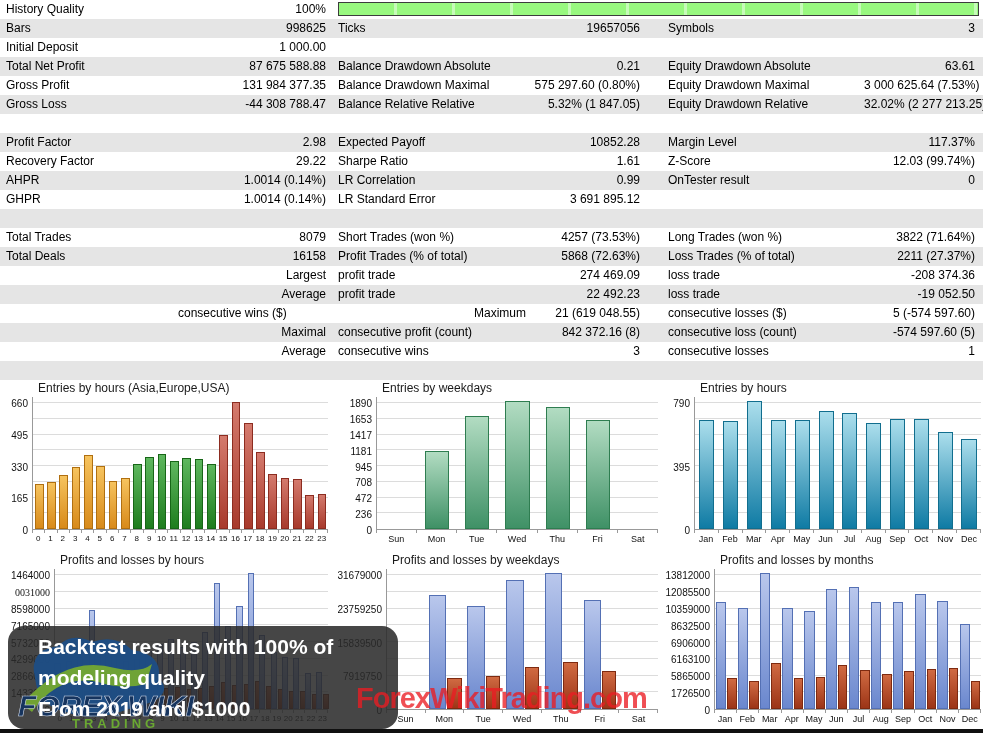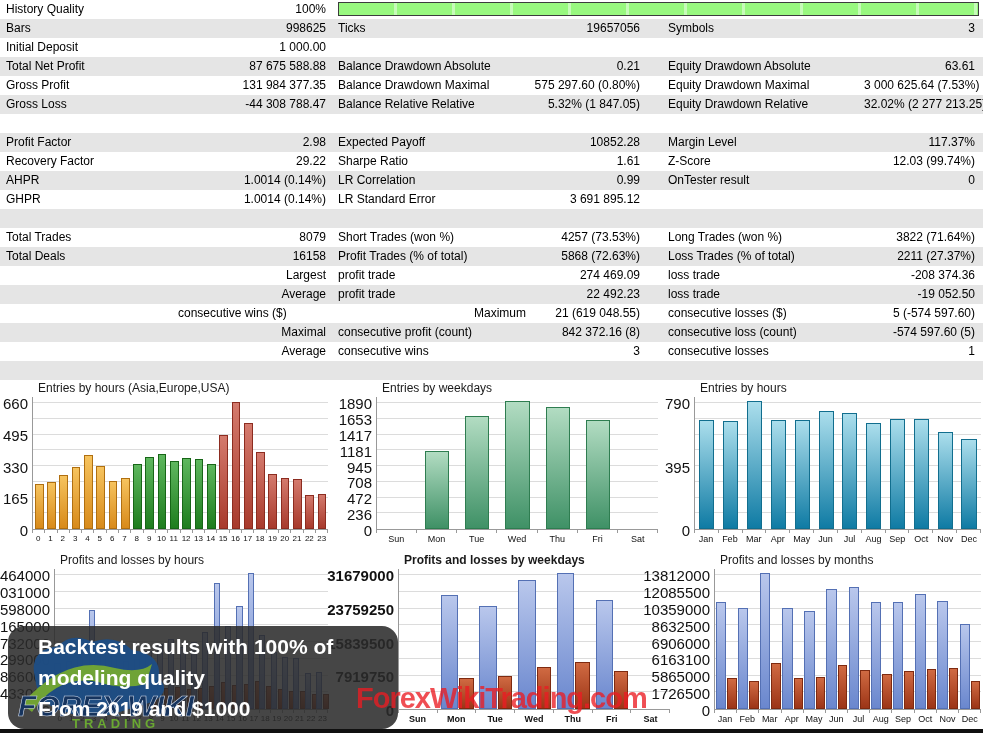--- a/index.html
+++ b/index.html
@@ -17,21 +17,21 @@
   .c4{width:196px;padding-left:28px}
   .c5{flex:1;text-align:right;padding-right:8px;flex-shrink:1}
   .greenbar{flex:1;margin:2px 4px 3px 8px;background:#98f87f;border:1px solid #3c3c3c;
     background-image:repeating-linear-gradient(90deg,rgba(255,255,255,0) 0 55px,rgba(255,255,255,.45) 55px 58px)}
   
   .chart{position:absolute}
   .ct{font-size:12px;color:#1a1a1a;height:16px;line-height:14px;white-space:nowrap}
   .cb{position:absolute;left:0;right:0;top:16px;bottom:0;display:flex}
   .yax{position:relative}
   .yin{position:absolute;left:0;right:0;top:6px;bottom:15px}
-  .yl{position:absolute;right:4px;font-size:15px;transform:translateY(-50%);white-space:nowrap;color:#111}
+  .yl{position:absolute;right:4px;font-size:10px;transform:translateY(-50%);white-space:nowrap;color:#111}
   .plotwrap{flex:1;display:flex;flex-direction:column;min-width:0}
   .plot{flex:1;position:relative;border-left:1px solid #999;border-bottom:1px solid #999}
   .pin{position:absolute;left:0;right:0;top:6px;bottom:0}
   .gl{position:absolute;left:0;right:0;height:1px;background:#dcdcdc}
   .slots{position:absolute;left:0;right:0;top:0;bottom:0;display:flex;align-items:flex-end}
   .slot{flex:1;display:flex;align-items:flex-end;justify-content:center;height:100%;min-width:0}
   .bar{flex-shrink:0}
   .ticksrow{height:3px;display:flex;border-left:1px solid #999}
   .tick{flex:1;border-right:1px solid #999}
   .xlabs{height:12px;display:flex}
@@ -532,21 +532,21 @@
             </div>
           </div>
         </div>
       </div>
       <div class="chart" style="left: 2px; top: 553px; width: 326px; height: 172px;">
         <div class="ct" style="margin-left: 58px;">Profits and losses by hours</div>
         <div class="cb">
           <div class="yax" style="width: 52px;">
             <div class="yin">
               <div class="yl" style="top: 0%;">1464000</div>
-              <div class="yl" style="top: 12.5%;">0031000</div>
+              <div class="yl" style="top: 12.5%; font-family: Liberation Serif, serif;">0031000</div>
               <div class="yl" style="top: 25%;">8598000</div>
               <div class="yl" style="top: 37.5%;">7165000</div>
               <div class="yl" style="top: 50%;">5732000</div>
               <div class="yl" style="top: 62.5%;">4299000</div>
               <div class="yl" style="top: 75%;">2866000</div>
               <div class="yl" style="top: 87.5%;">1433000</div>
               <div class="yl" style="top: 100%;">0</div>
             </div>
           </div>
           <div class="plotwrap">
@@ -708,21 +708,21 @@
               <div class="xl">18</div>
               <div class="xl">19</div>
               <div class="xl">20</div>
               <div class="xl">21</div>
               <div class="xl">22</div>
               <div class="xl">23</div>
             </div>
           </div>
         </div>
       </div>
-      <div class="chart" style="left: 344px; top: 553px; width: 326px; height: 172px; font-weight: bold;">
+      <div class="chart" style="left: 332px; top: 553px; width: 326px; height: 172px;">
         <div class="ct" style="margin-left: 60px;">Profits and losses by weekdays</div>
         <div class="cb">
           <div class="yax" style="width: 54px;">
             <div class="yin">
               <div class="yl" style="top: 0%;">31679000</div>
               <div class="yl" style="top: 25%;">23759250</div>
               <div class="yl" style="top: 50%;">15839500</div>
               <div class="yl" style="top: 75%;">7919750</div>
               <div class="yl" style="top: 100%;">0</div>
             </div>

